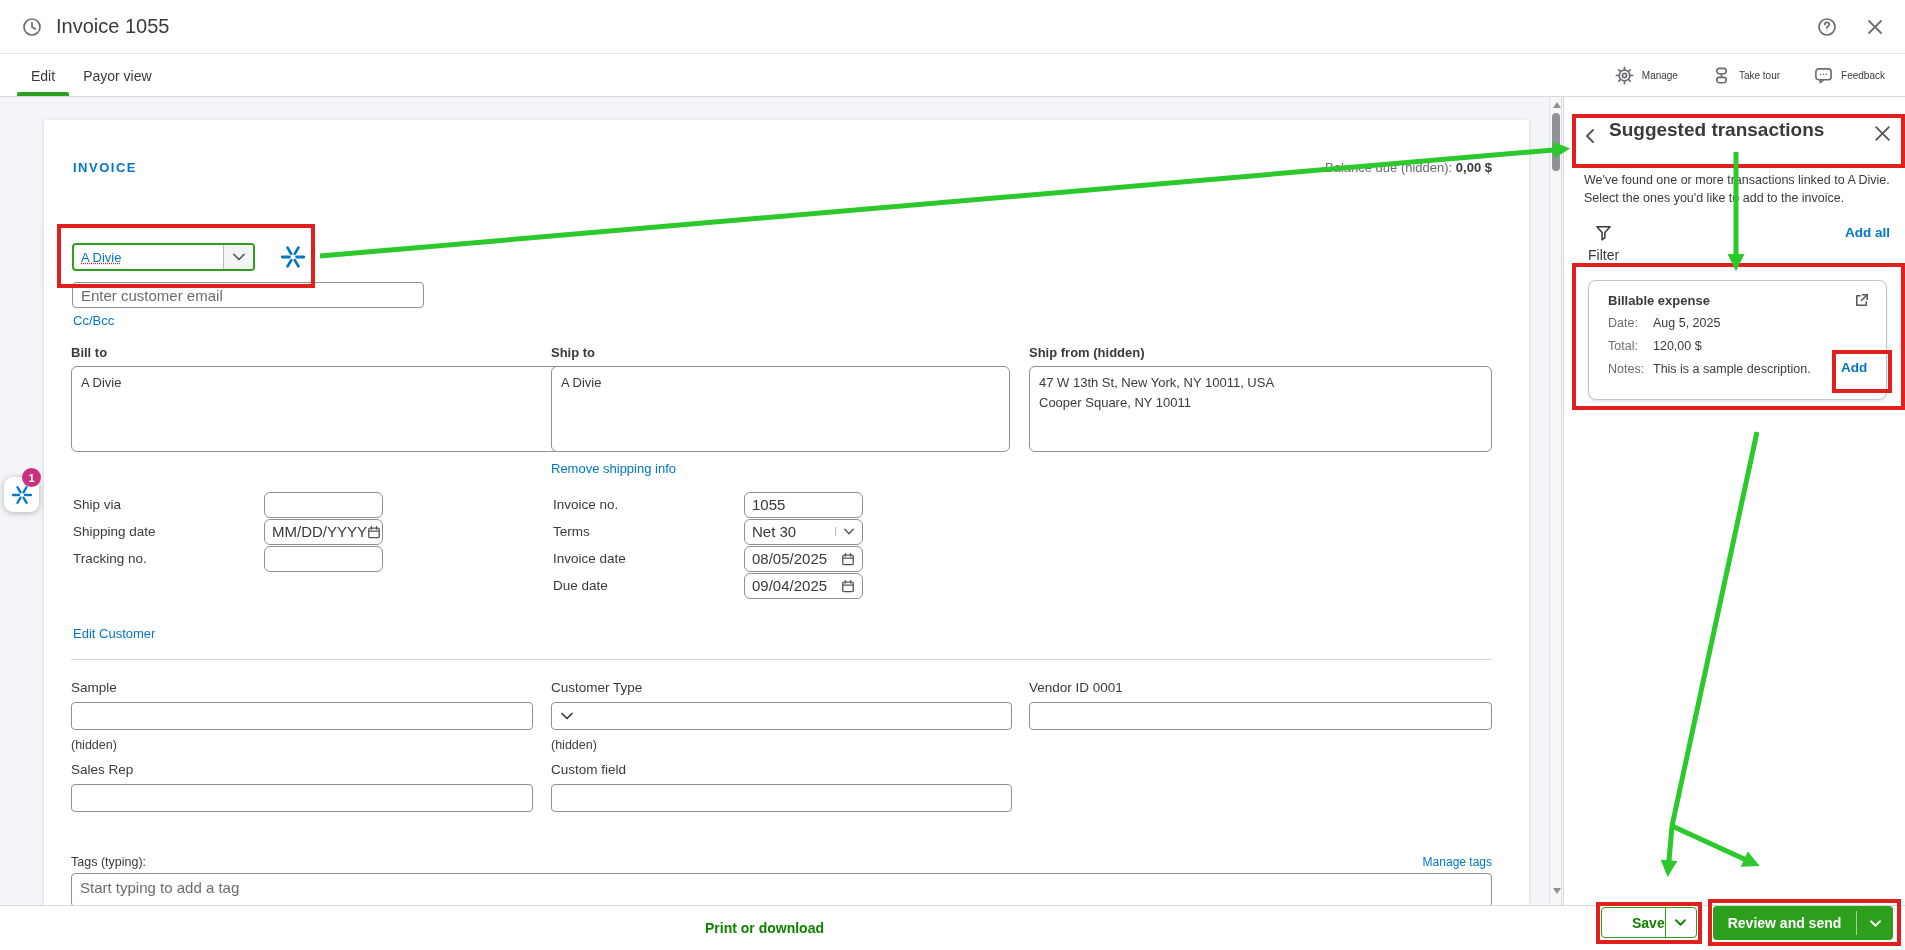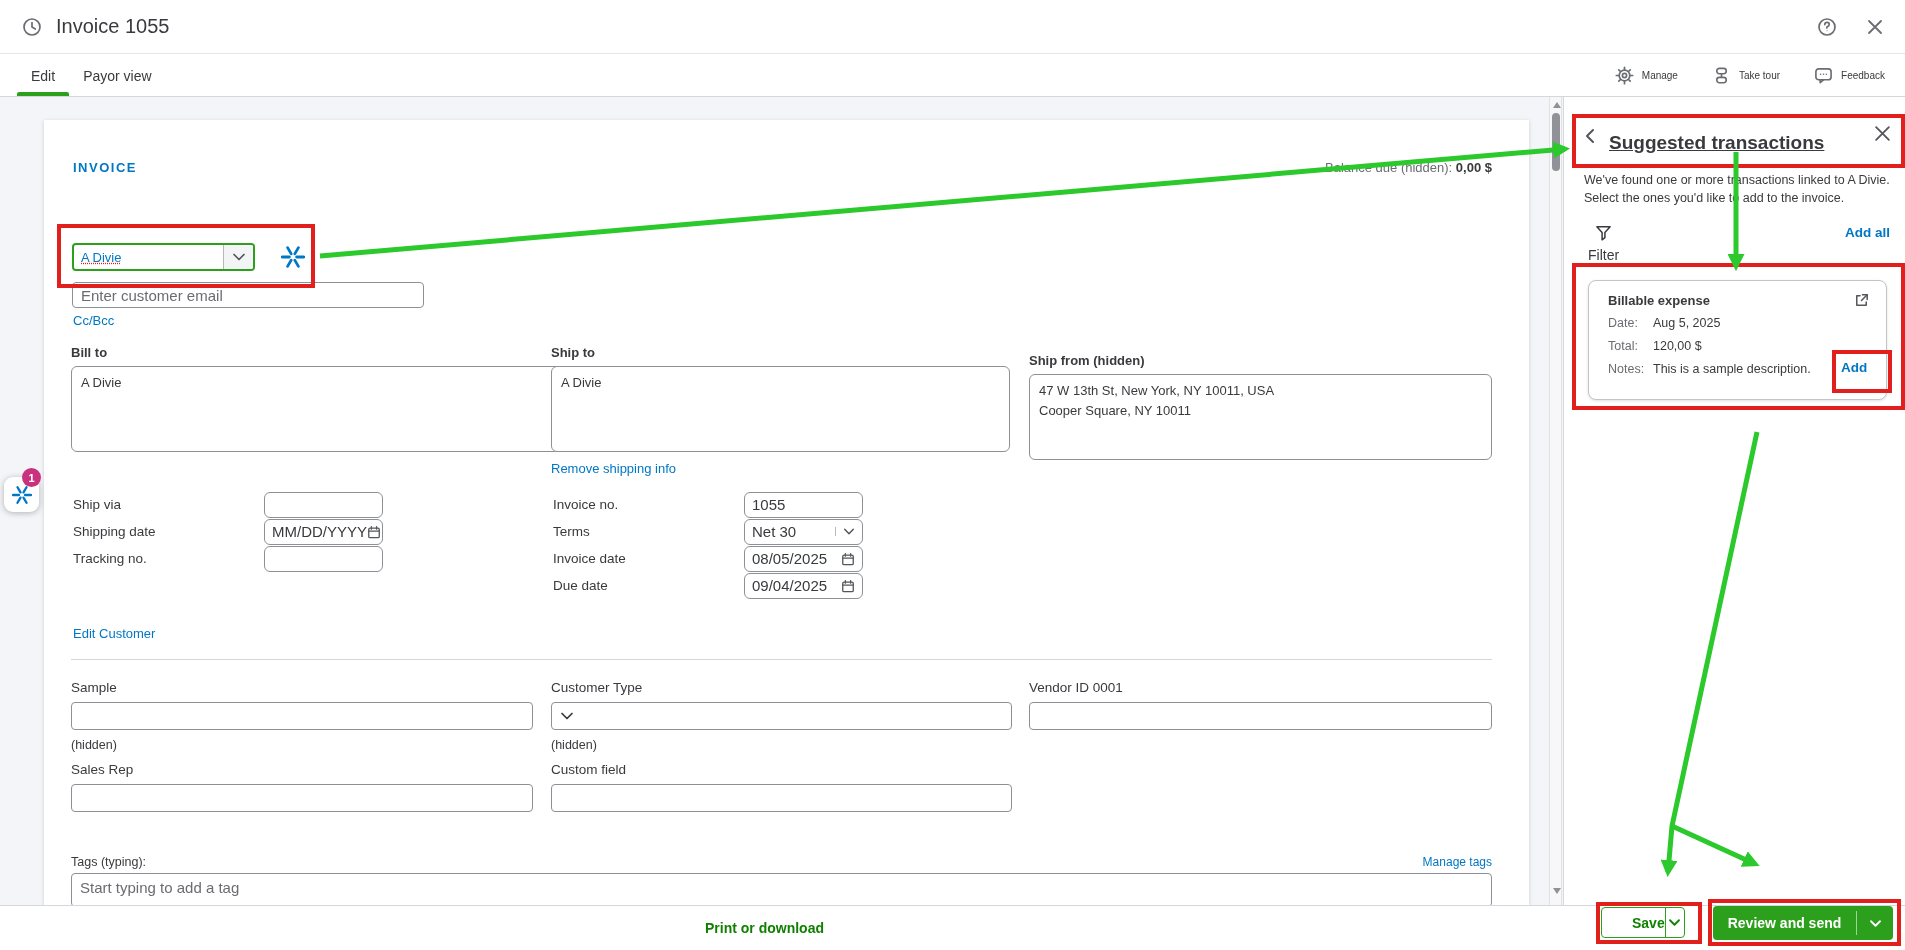--- a/index.html
+++ b/index.html
@@ -52,21 +52,21 @@
       display:flex; align-items:center; justify-content:center; border-radius:0 2px 2px 0; }
   [data-name="autofill-sparkle-button"] { left:234px; top:123px; width:30px; height:28px; display:flex;
       align-items:center; justify-content:center; cursor:pointer; }
 
   [data-name="customer-email-field"] { left:28px; top:162px; width:352px; height:26px; }
   [data-name="customer-email-field"] span { color:#6b6c72; }
   [data-name="ccbcc-link"] { left:29px; top:193px; }
 
   [data-name="bill-to-block"] { left:27px; top:225px; width:752px; }
   [data-name="ship-to-block"] { left:507px; top:225px; width:459px; }
-  [data-name="ship-from-block"] { left:985px; top:225px; width:463px;margin-top:8px; }
+  [data-name="ship-from-block"] { left:985px; top:225px; width:463px; }
   .addr-label { margin-bottom:6px; }
   .addr-area { height:86px; }
   [data-name="remove-shipping-link"] { display:inline-block; margin-top:9px; }
 
   #rows-left { left:29px; top:371px; }
   #rows-right { left:509px; top:371px; }
   .frow { display:flex; align-items:center; height:27px; }
   .frow .lbl { width:191px; }
   .frow .tbox { width:119px; height:26px; border-radius:6px; padding:0 7px; }
   .frow .tbox .mr { margin-left:auto; }
@@ -88,21 +88,21 @@
   [data-name="manage-tags-link"] { margin-left:auto; font-size:12px; }
   [data-name="tags-input"] { left:27px; top:753px; width:1421px; height:34px; align-items:flex-start; padding-top:5px; border-radius:4px; }
   [data-name="tags-input"] span { color:#6b6c72; }
 
   
   #footer { position:absolute; left:0; top:905px; width:1905px; height:45px; background:#fff;
             border-top:1px solid #d4d7dc; z-index:10; }
   [data-name="print-download-link"] { position:absolute; left:0; top:0; width:1529px; height:45px; line-height:45px;
             text-align:center; font-weight:bold; font-size:14px; color:#108000; cursor:pointer; }
 
-  [data-name="save-button"] { position:absolute; left:1601px; top:907px; width:84px; height:31px; background:#fff;
+  [data-name="save-button"] { position:absolute; left:1601px; top:907px; width:96px; height:31px; background:#fff;
       border:1px solid #2ca01c; border-radius:4px; display:flex; align-items:stretch; z-index:30; cursor:pointer;padding-left:30px; }
   [data-name="save-button-label"] { flex:1; display:flex; align-items:center; justify-content:center;
       font-weight:bold; font-size:14px; color:#108000; }
   .split-divider-green { width:1px; background:#2ca01c; }
   [data-name="save-dropdown-toggle"] { width:31px; display:flex; align-items:center; justify-content:center; }
 
   [data-name="review-send-button"] { position:absolute; left:1713px; top:906px; width:180px; height:34px; background:#2ca01c;
       border-radius:4px; display:flex; align-items:stretch; z-index:30; cursor:pointer; }
   [data-name="review-send-label"] { flex:1; display:flex; align-items:center; justify-content:center;
       font-weight:bold; font-size:14px; color:#fff; }
@@ -115,21 +115,21 @@
   [data-name="scrollbar-up-arrow"] { position:absolute; left:3px; top:5px; width:0; height:0;
       border-left:4px solid transparent; border-right:4px solid transparent; border-bottom:6px solid #8f9196; }
   [data-name="scrollbar-thumb"] { position:absolute; left:2px; top:16px; width:8px; height:58px; background:#909298; border-radius:4px; }
   [data-name="scrollbar-down-arrow"] { position:absolute; left:3px; top:791px; width:0; height:0;
       border-left:4px solid transparent; border-right:4px solid transparent; border-top:6px solid #8f9196; }
 
   
   #panel { position:absolute; left:1563px; top:97px; width:342px; height:853px; background:#fff;
            border-left:1px solid #d4d7dc; z-index:5; }
   [data-name="panel-back-icon"] { left:18px; top:30px; cursor:pointer; }
-  [data-name="panel-title"] { left:45px; top:35px; font-size:19px; font-weight:bold; color:#393a3d;text-decoration:underline; }
+  [data-name="panel-title"] { left:45px; top:22px; font-size:19px; font-weight:bold; color:#393a3d; }
   [data-name="panel-close-button"] { left:310px; top:28px; cursor:pointer; }
   [data-name="panel-description"] { left:20px; top:74px; width:310px; font-size:12.5px; line-height:1.45; color:#393a3d; }
   [data-name="filter-button"] { left:24px; top:127px; display:flex; align-items:center; gap:6px; font-size:14px; cursor:pointer;flex-direction:column; }
   [data-name="add-all-link"] { right:15px; top:128px; font-size:13.5px; font-weight:bold; position:absolute; }
 
   [data-name="suggestion-card"] { left:24px; top:183px; width:299px; height:120px; background:#fff;
       border:1px solid #c1c4c9; border-radius:8px; box-shadow:0 1px 3px rgba(0,0,0,.12); }
   [data-name="suggestion-title"] { left:19px; top:12px; font-size:13px; font-weight:bold; }
   [data-name="open-transaction-icon"] { left:264px; top:11px; cursor:pointer; }
   .card-lbl { font-size:12.5px; color:#6b6c72; }

